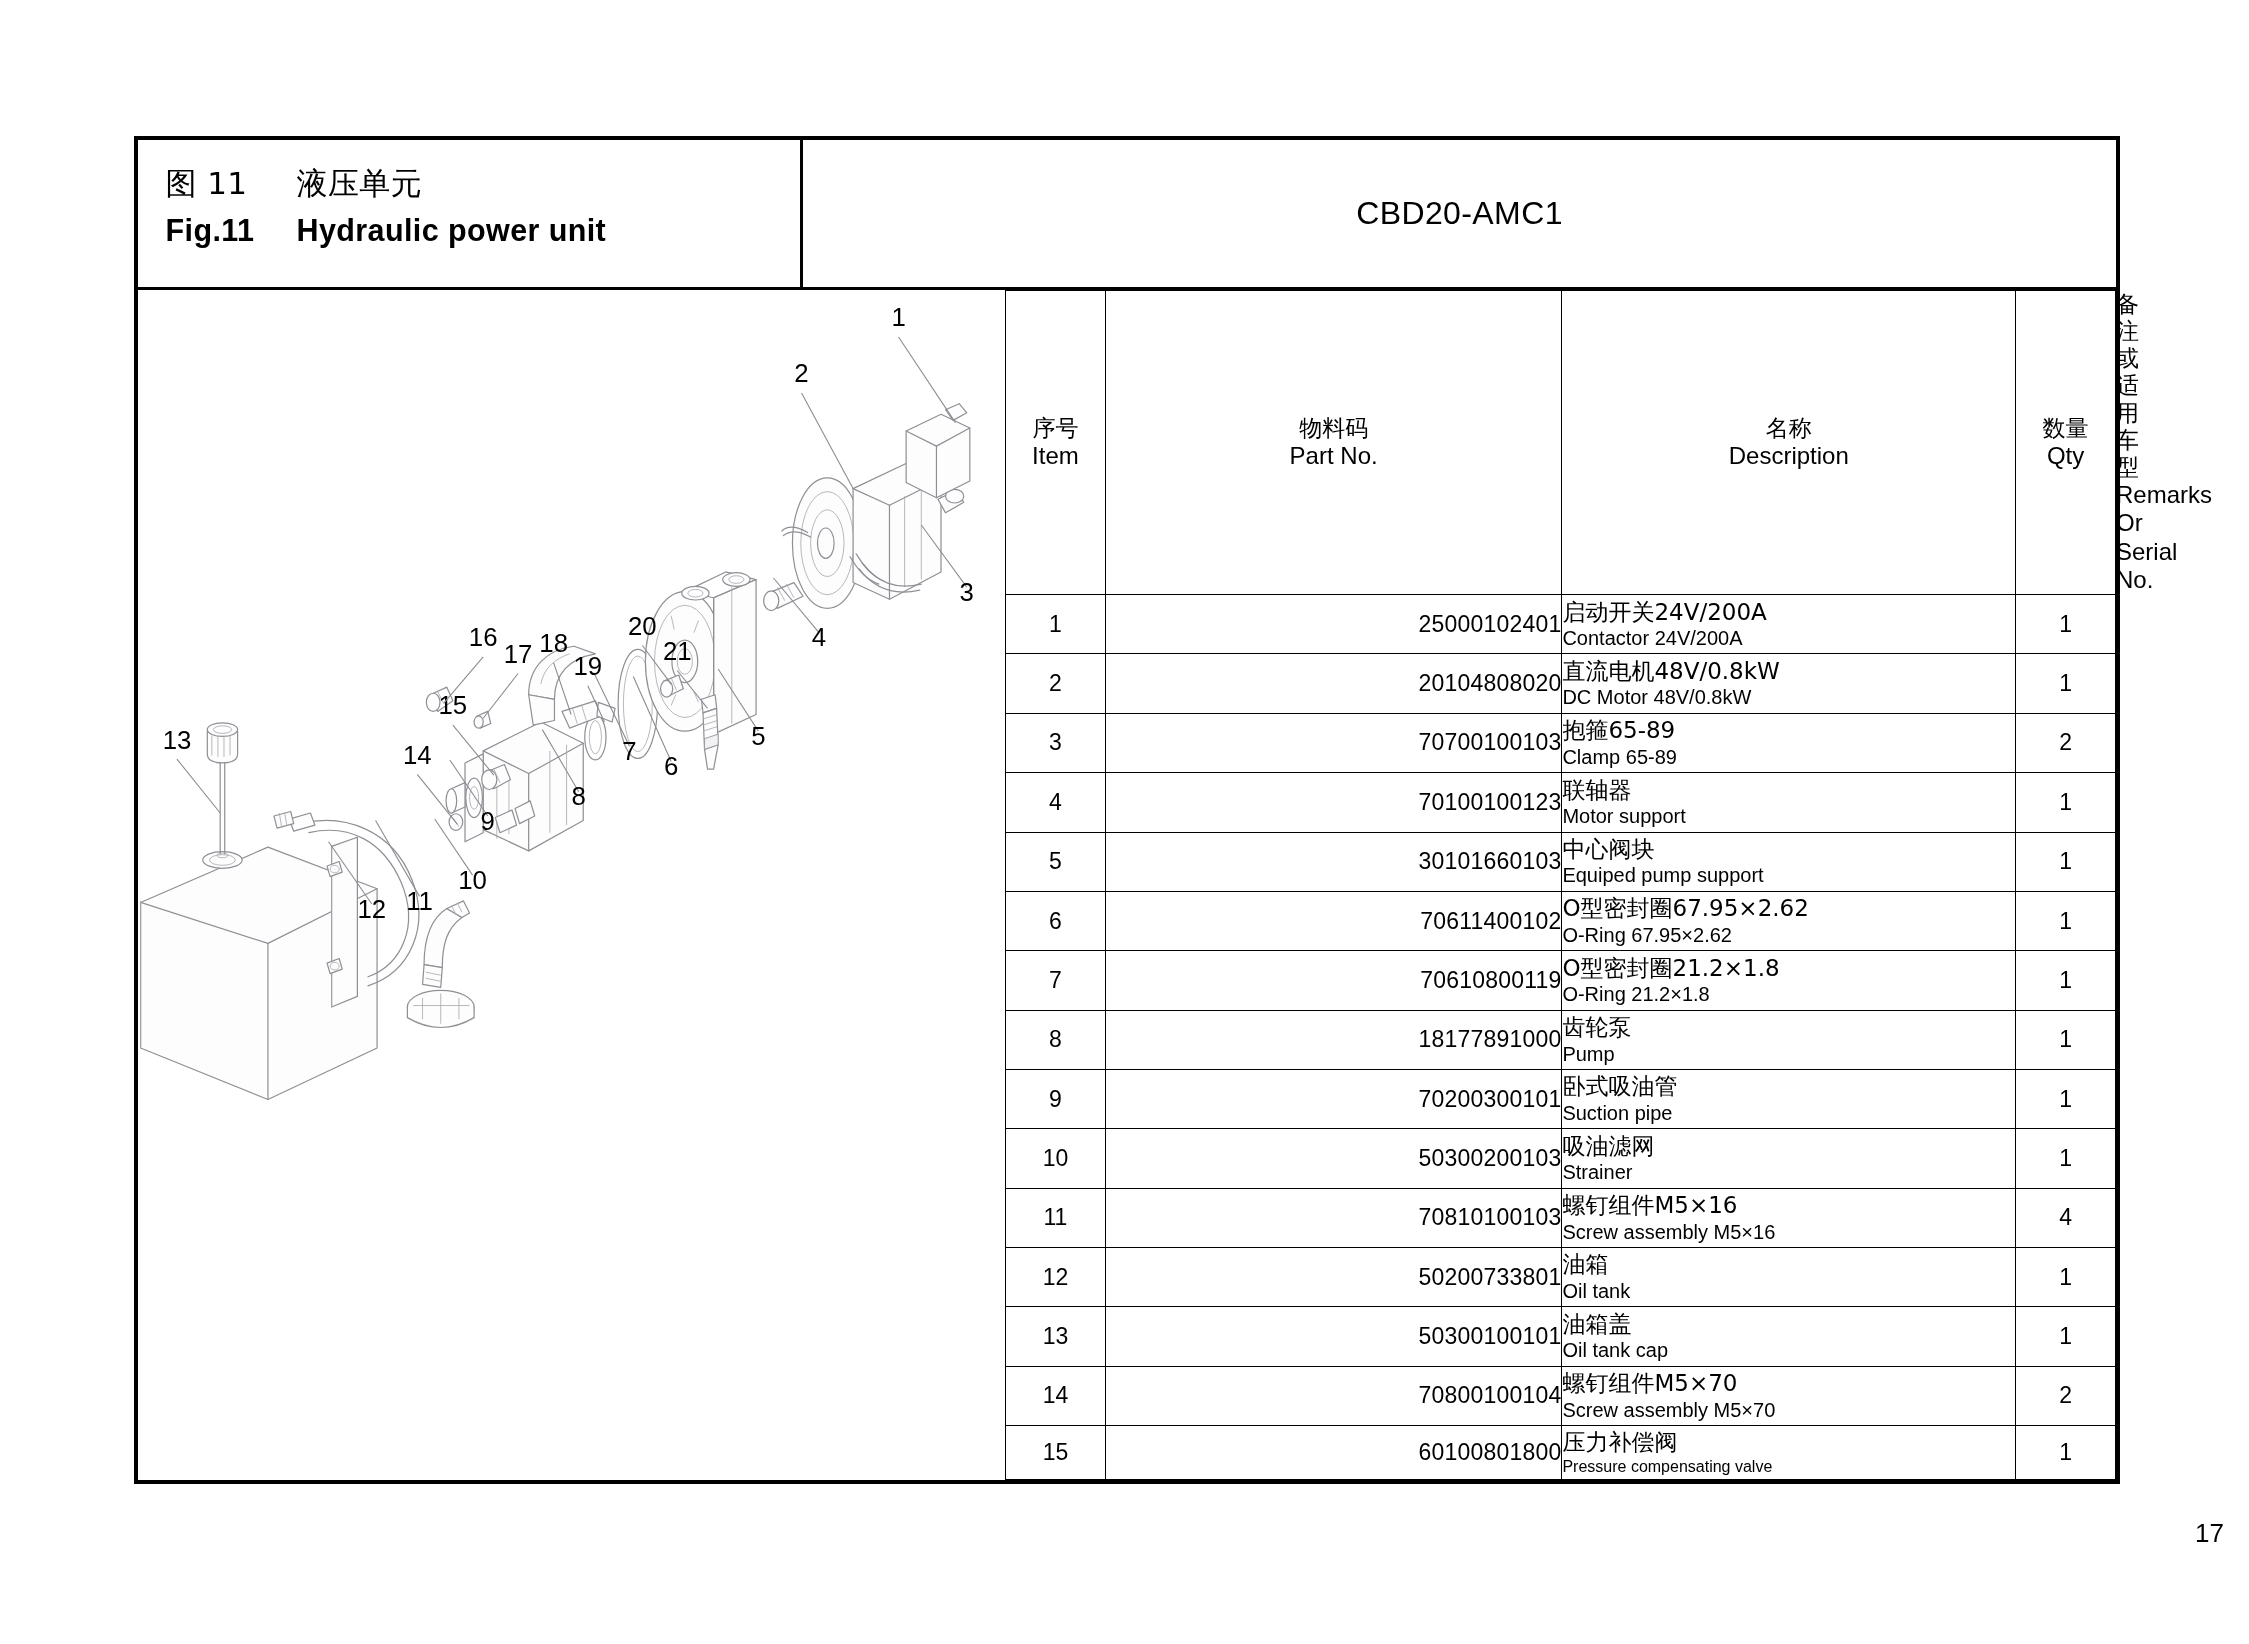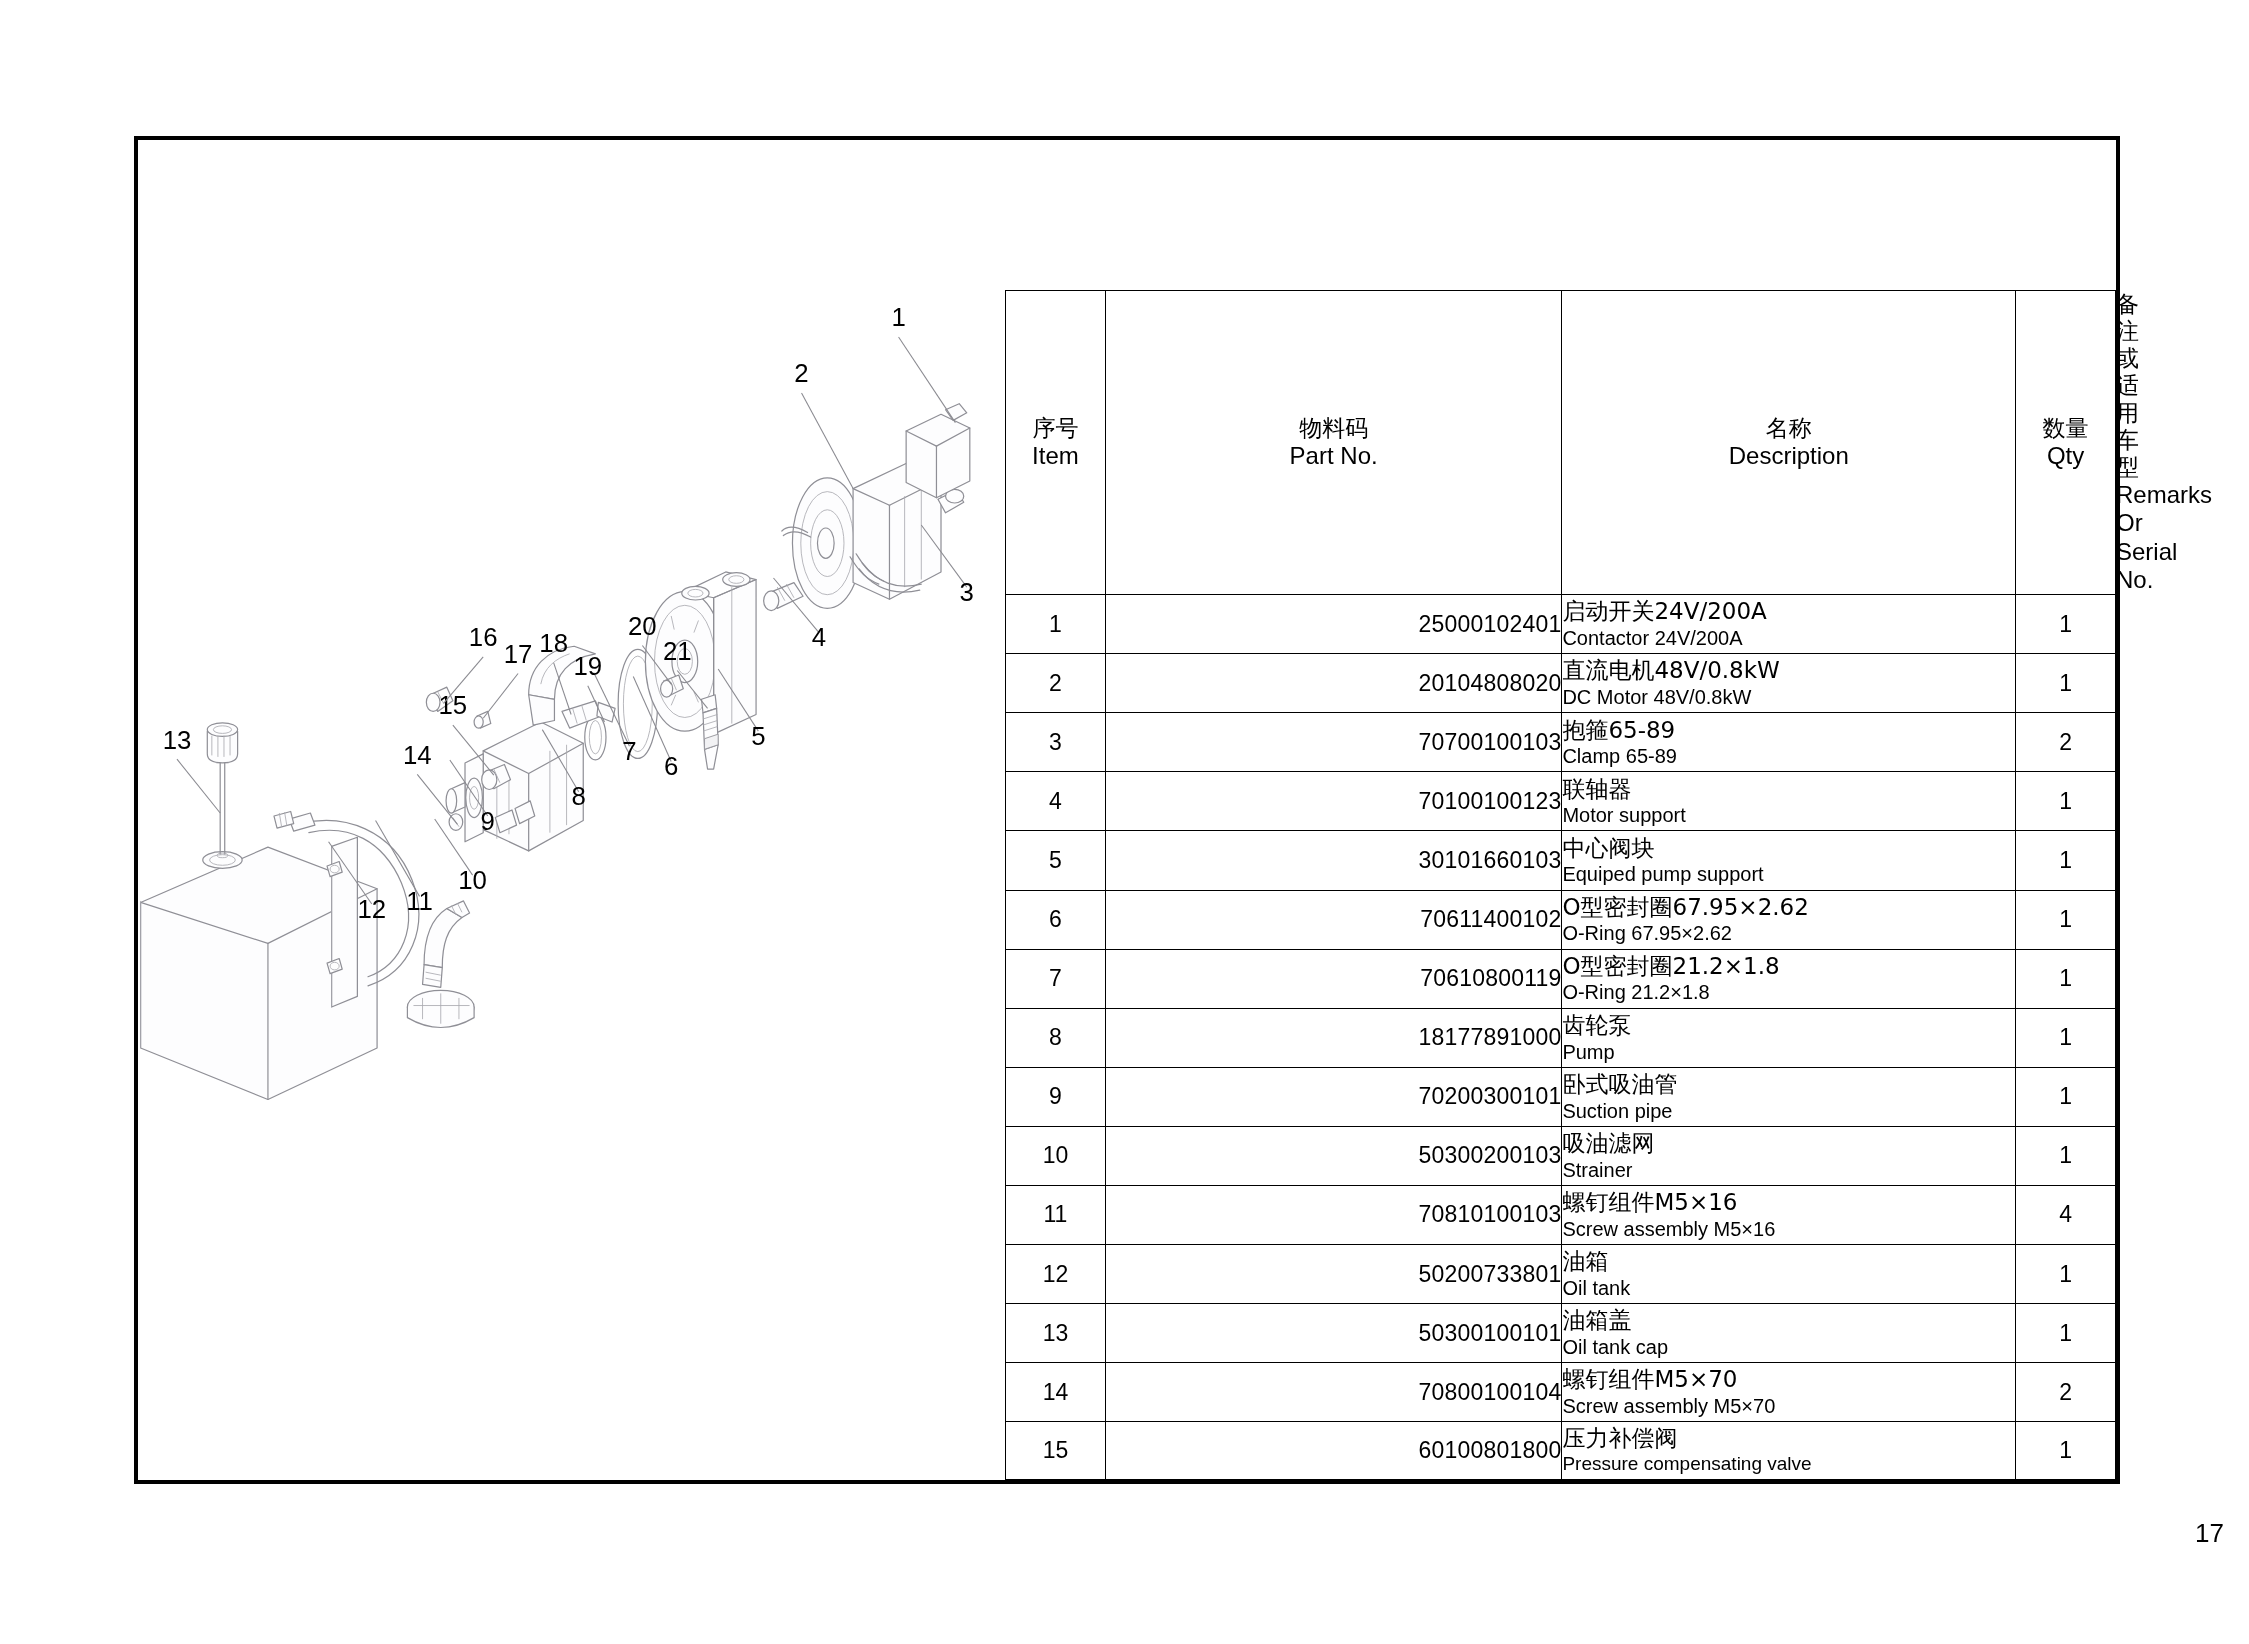--- a/index.html
+++ b/index.html
@@ -156,40 +156,55 @@
     font-family: "DejaVu Sans", sans-serif;
     font-size: 23px;
     line-height: 1.2;
   }
   .desc-en {
     display: block;
     font-size: 20px;
     line-height: 1.2;
     white-space: nowrap;
   }
-  tr.small-en .desc-en { font-size: 19px; }
+  tr.small-en .desc-en { font-size: 16px; }
   td.qty-cell {
     text-align: center;
     font-size: 24.4px;
   }
   td.rem-cell { }
 
   
   #page-number {
     position: absolute;
     right: 26px;
     top: 1518px;
     font-size: 26px;
   }
 </style>
 </head>
 <body>
 
 <div id="page-frame">
 
+  <div id="header-band">
+    <div id="title-cell">
+      <div class="title-row cn">
+        <span class="tl-fig">图 11</span>
+        <span class="tl-name">液压单元</span>
+      </div>
+      <div class="title-row en">
+        <span class="tl-fig">Fig.11</span>
+        <span class="tl-name">Hydraulic power unit</span>
+      </div>
+    </div>
+    <div id="model-cell">
+      <span id="model-text">CBD20-AMC1</span>
+    </div>
+  </div>
 
   <div id="drawing-area">
     <svg id="drawing-svg" viewBox="0 0 1137 1570" preserveAspectRatio="xMidYMid meet">
       <defs>
         <style>
           .pl  { fill:none; stroke:#8f8f96; stroke-width:1.6; stroke-linejoin:round; stroke-linecap:round; }
           .plf { fill:#fdfdfe; stroke:#8f8f96; stroke-width:1.6; stroke-linejoin:round; stroke-linecap:round; }
           .plt { fill:none; stroke:#a9a9b0; stroke-width:1.1; }
           .shade { fill:#f2f2f4; stroke:#9a9aa1; stroke-width:1.3; }
           .lead { fill:none; stroke:#8a8a90; stroke-width:1.4; }

